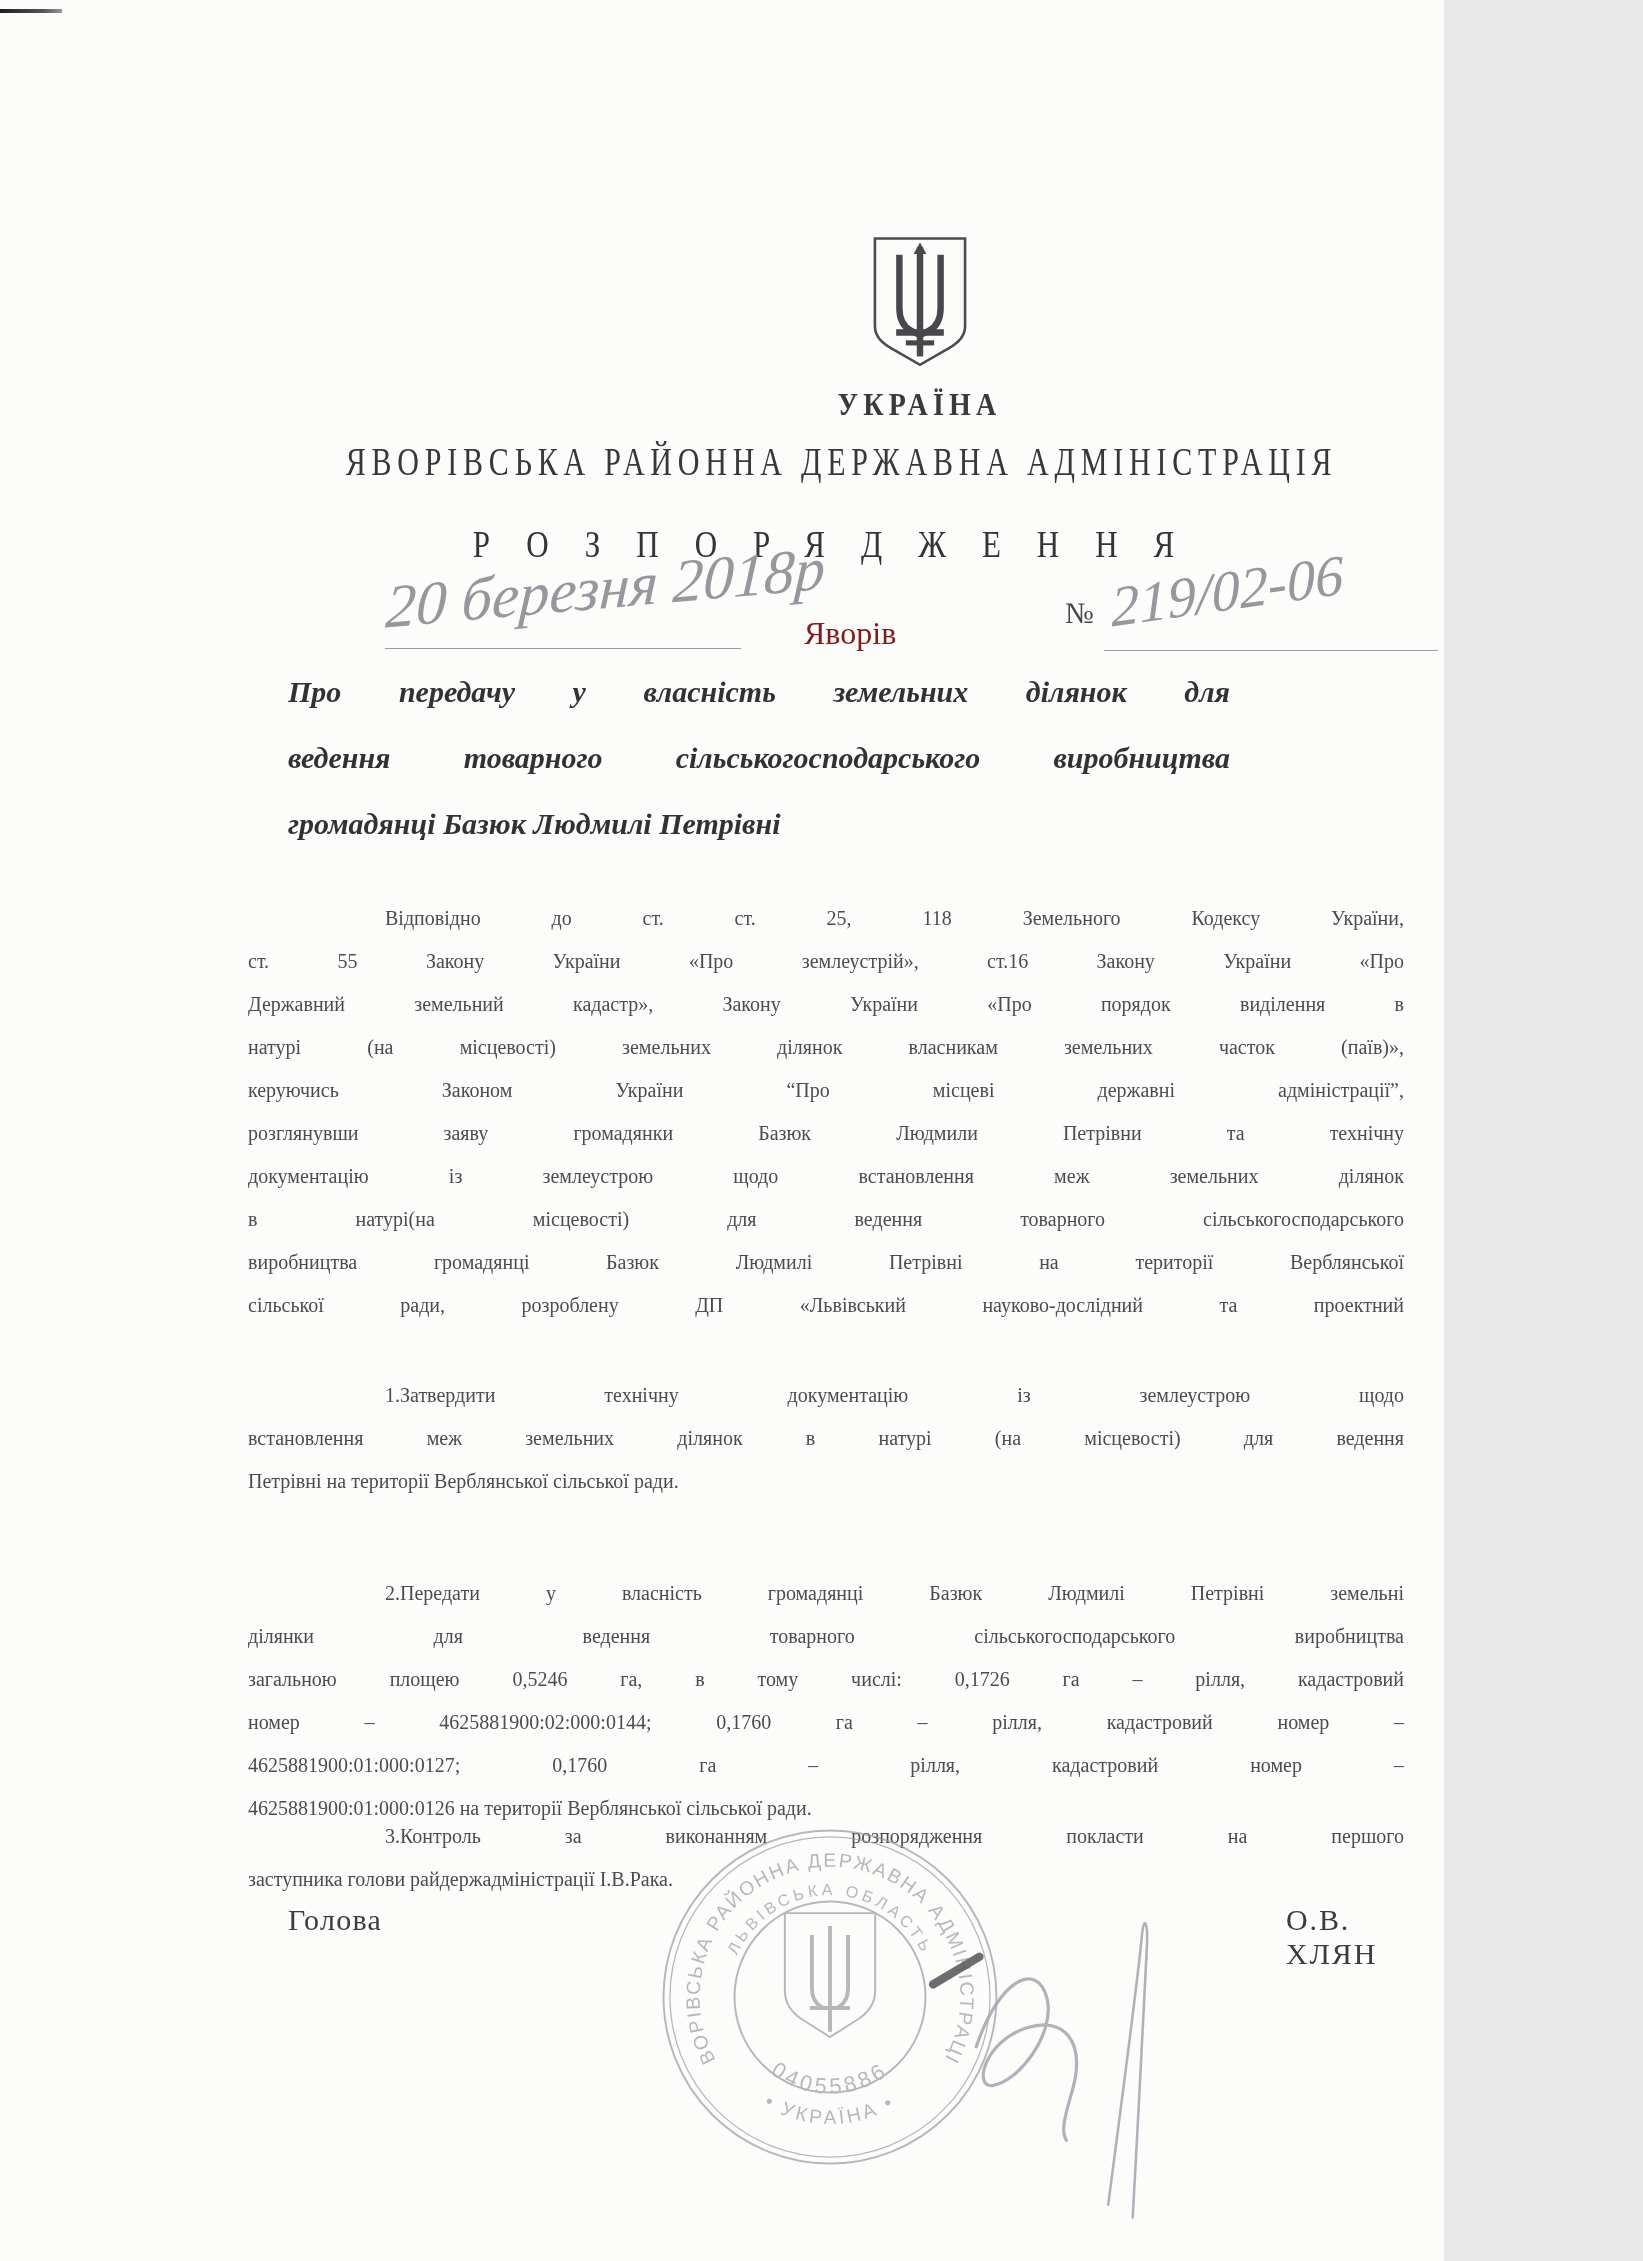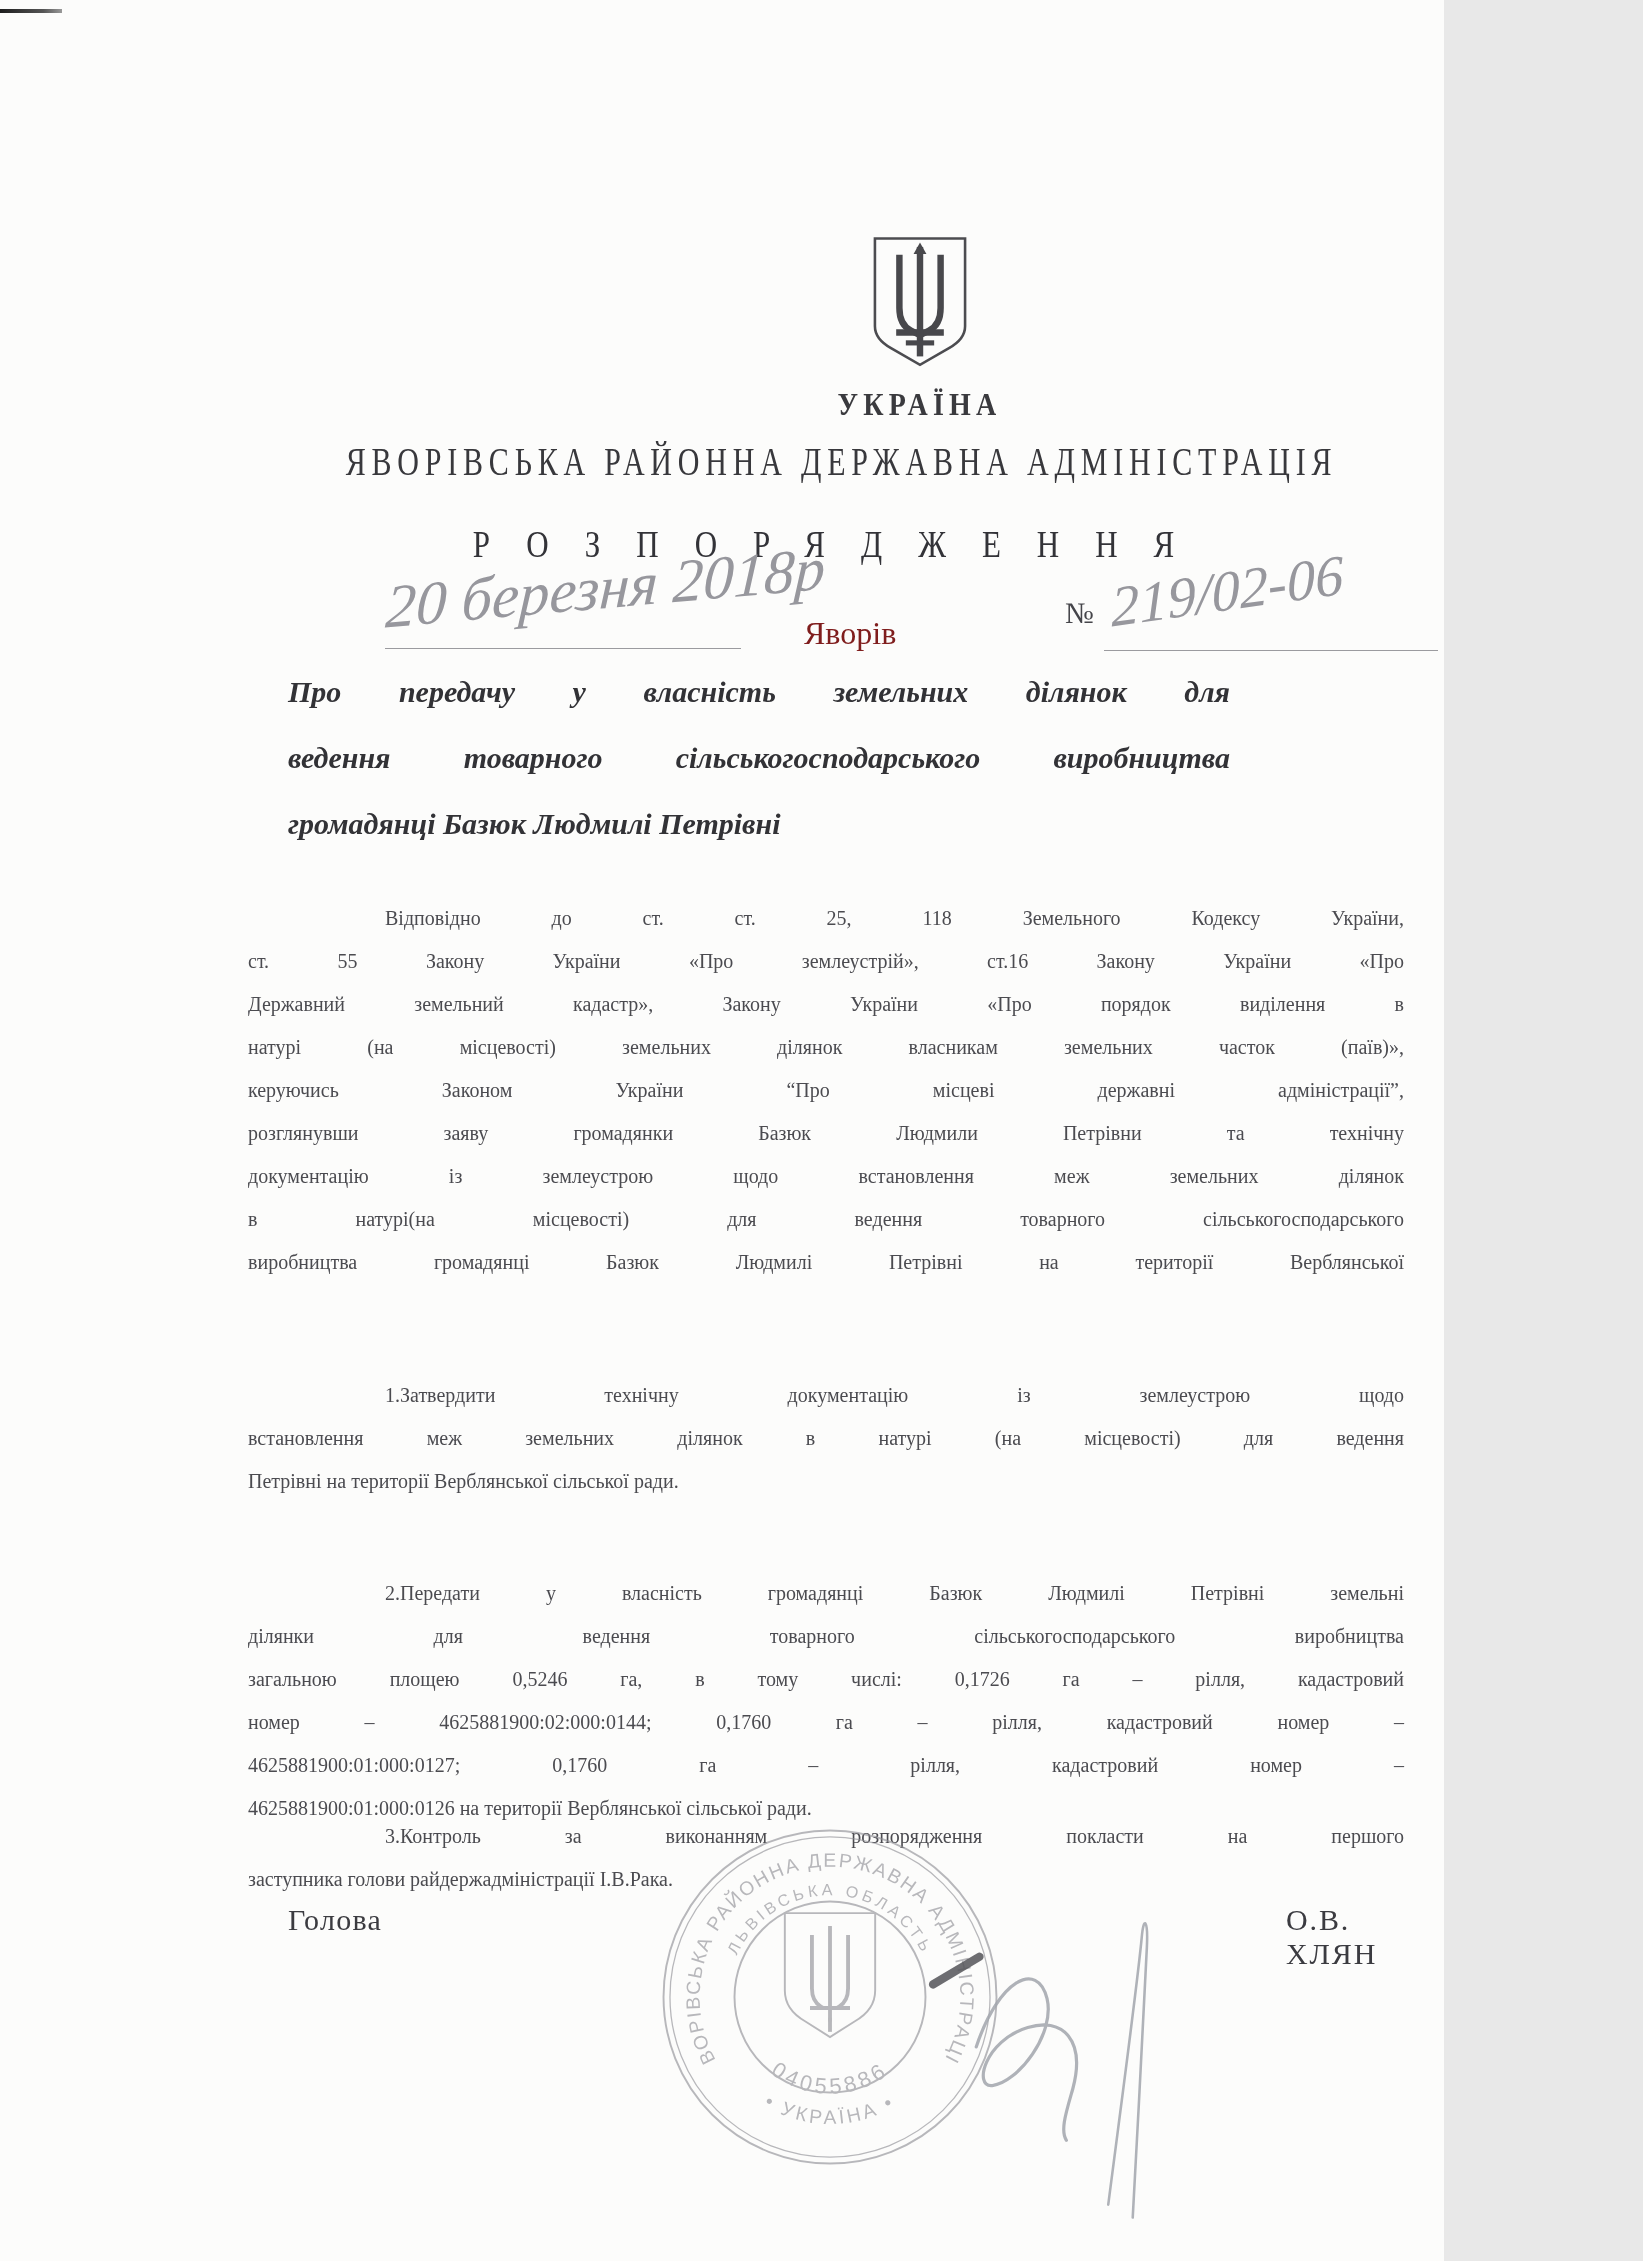--- a/index.html
+++ b/index.html
@@ -91,20 +91,21 @@
   <div id="p1" class="para">
     <div class="bline indent">Відповідно до ст. ст. 25, 118 Земельного Кодексу України,</div>
     <div class="bline">ст. 55 Закону України «Про землеустрій», ст.16 Закону України «Про</div>
     <div class="bline">Державний земельний кадастр», Закону України «Про порядок виділення в</div>
     <div class="bline">натурі (на місцевості) земельних ділянок власникам земельних часток (паїв)»,</div>
     <div class="bline">керуючись Законом України “Про місцеві державні адміністрації”,</div>
     <div class="bline">розглянувши заяву громадянки Базюк Людмили Петрівни та технічну</div>
     <div class="bline">документацію із землеустрою щодо встановлення меж земельних ділянок</div>
     <div class="bline">в натурі(на місцевості) для ведення товарного сільськогосподарського</div>
     <div class="bline">виробництва громадянці Базюк Людмилі Петрівні на території Верблянської</div>
+    <div class="bline">сільської ради, розроблену ДП «Львівський науково-дослідний та проектний</div>
   </div>
 
   <div id="p2" class="para">
     <div class="bline indent">1.Затвердити технічну документацію із землеустрою щодо</div>
     <div class="bline">встановлення меж земельних ділянок в натурі (на місцевості) для ведення</div>
     <div class="bline pl-last">Петрівні на території Верблянської сільської  ради.</div>
   </div>
 
   <div id="p3" class="para">
     <div class="bline indent">2.Передати у власність громадянці Базюк Людмилі Петрівні земельні</div>

